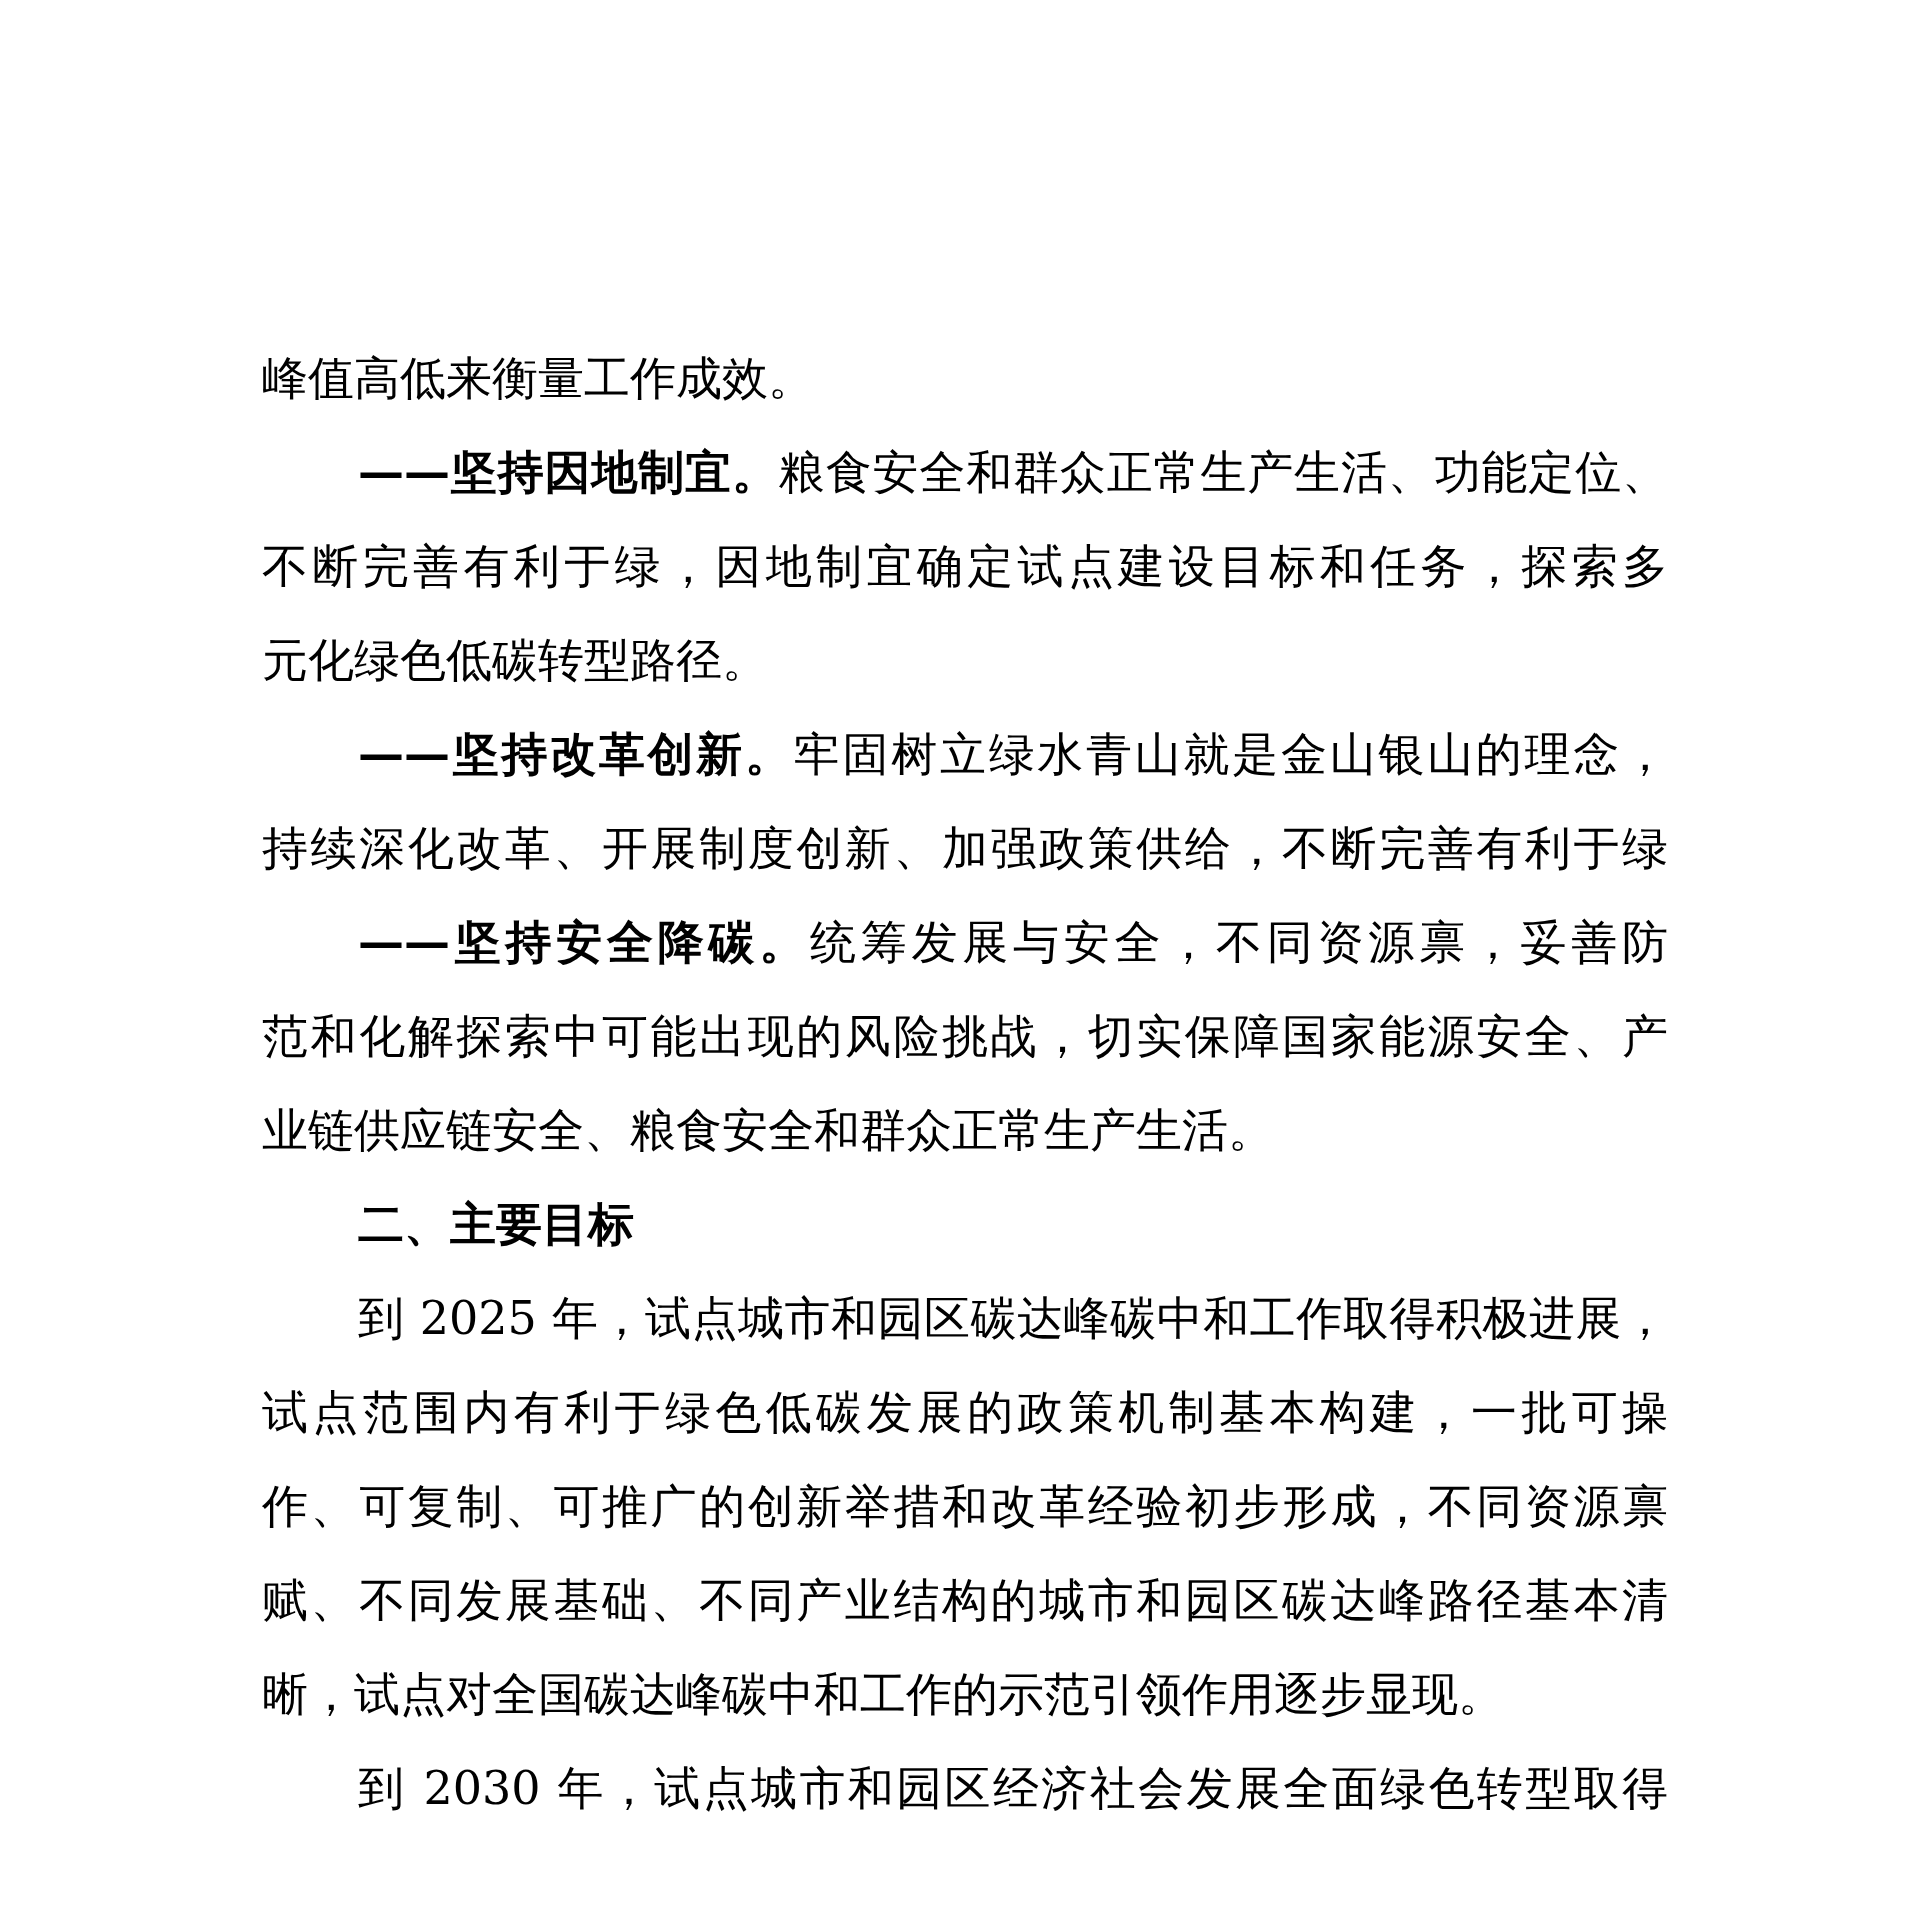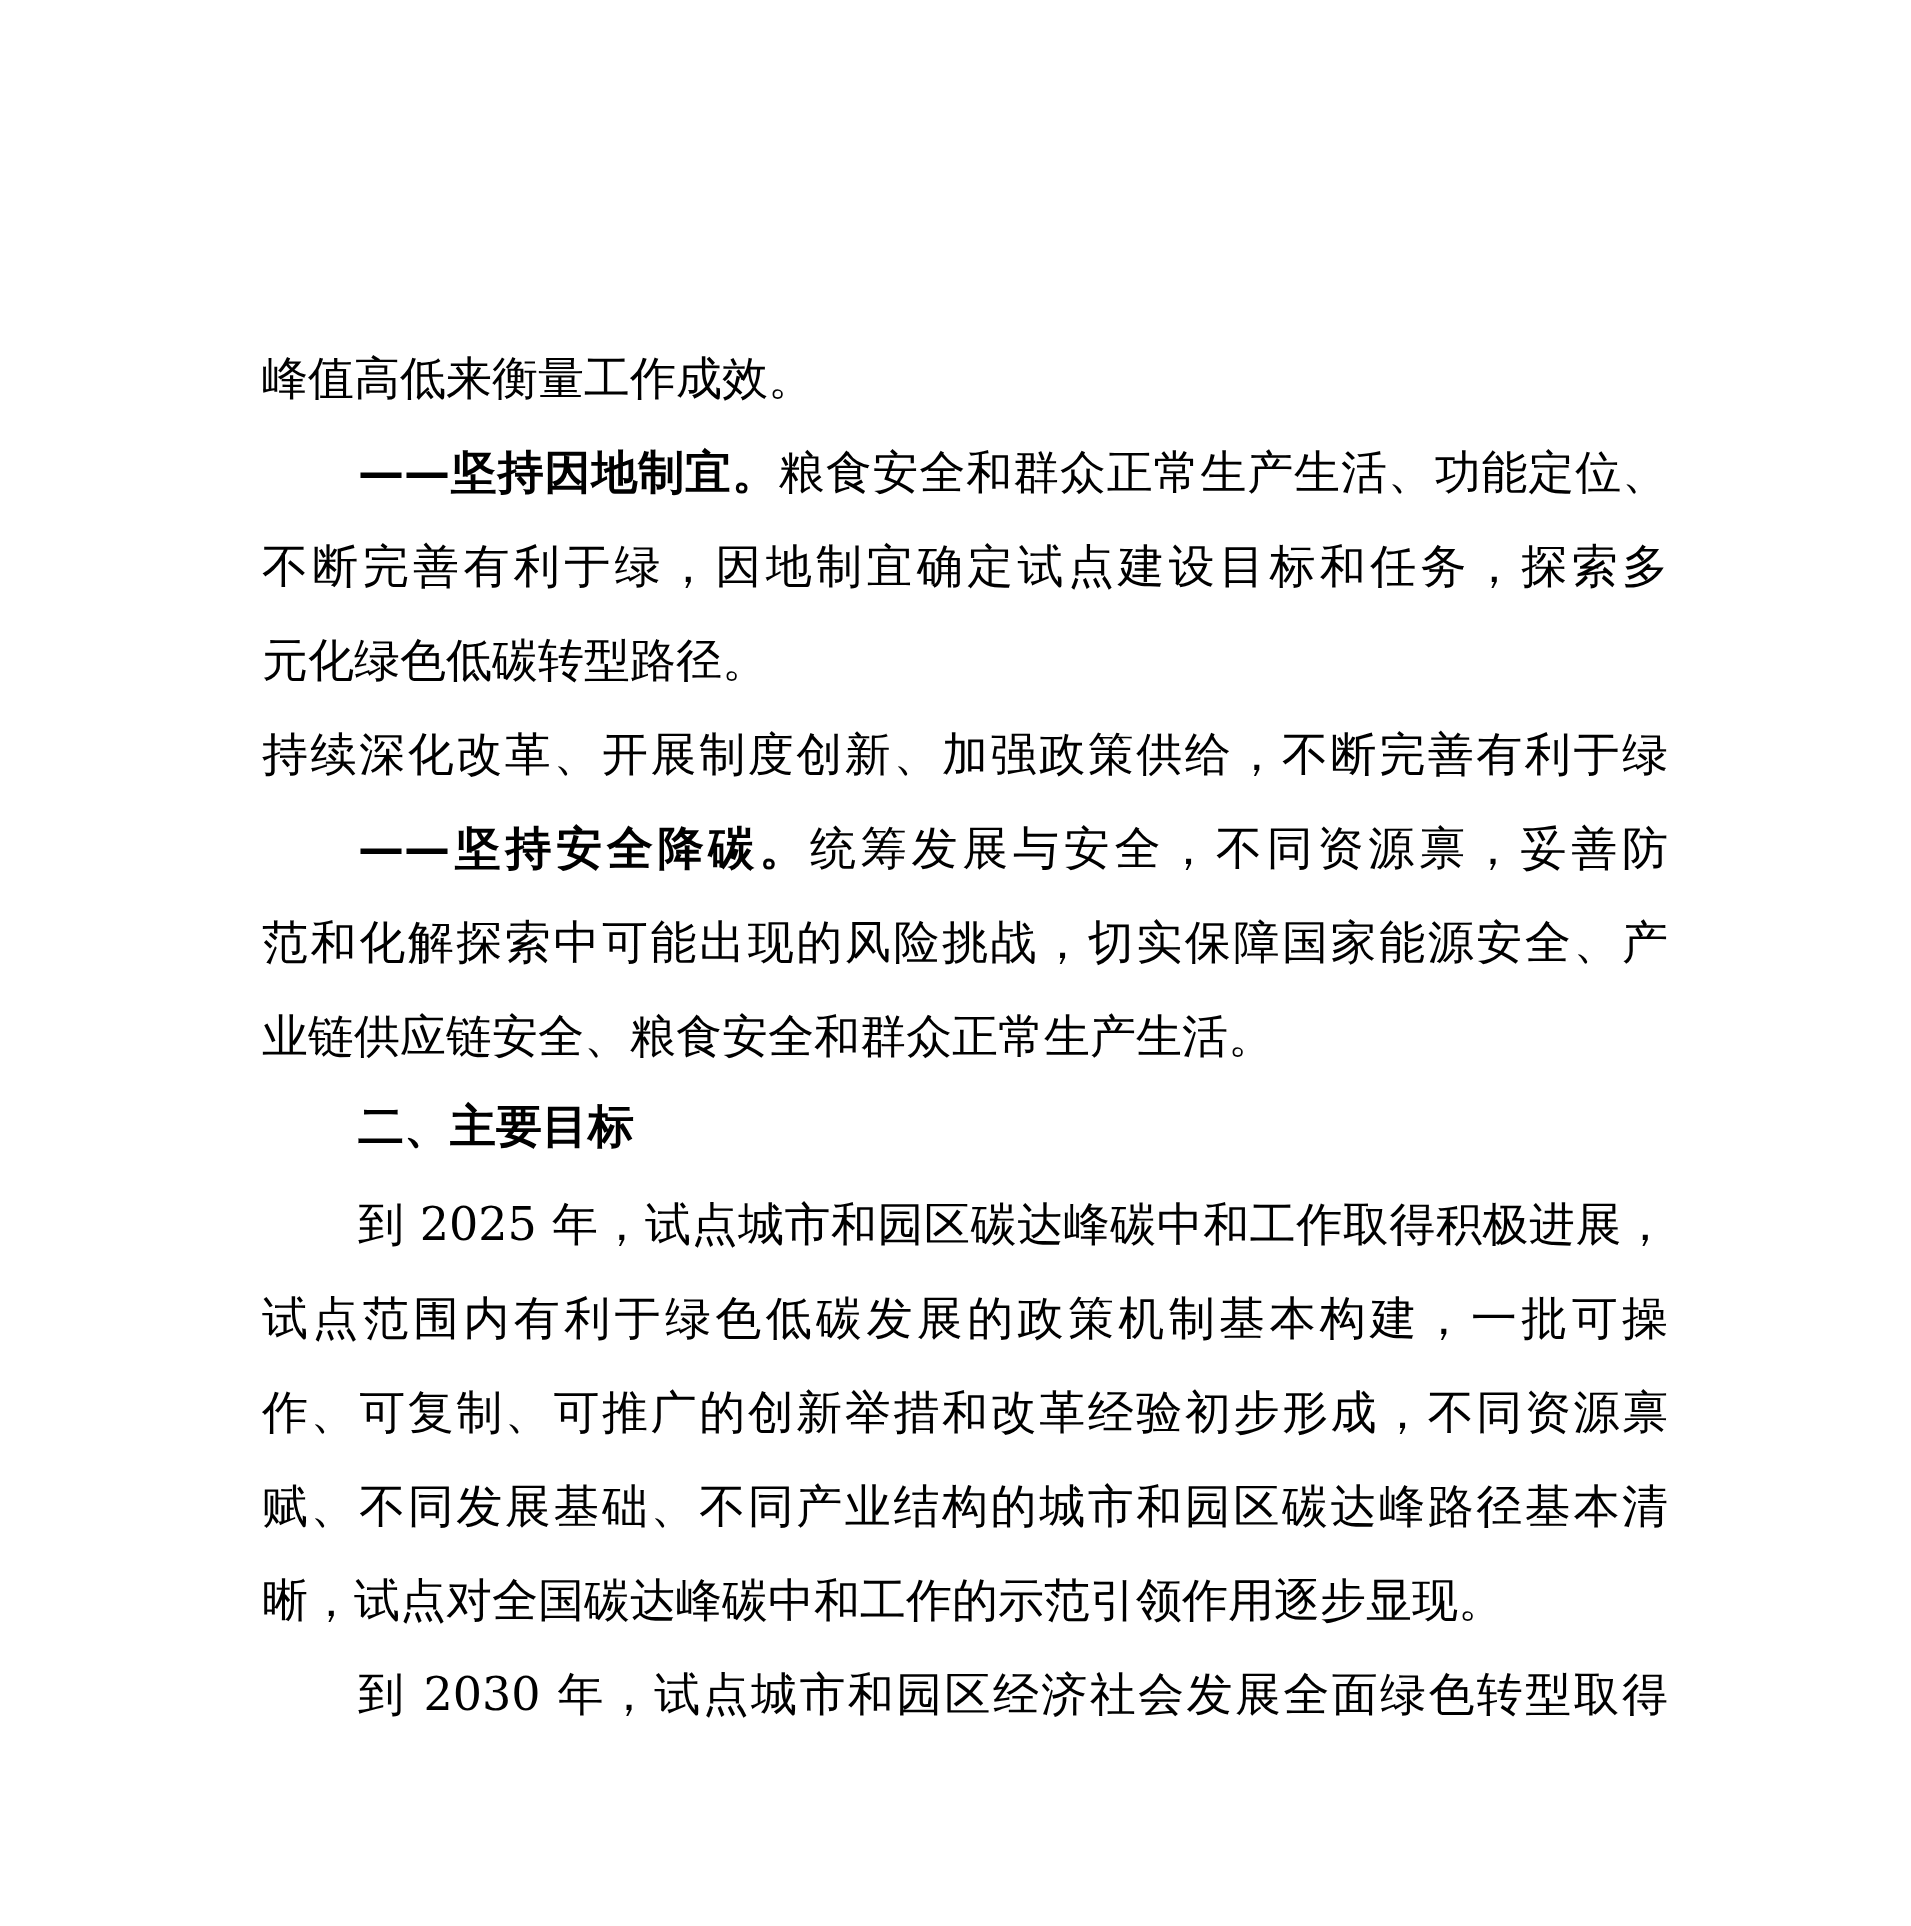--- a/index.html
+++ b/index.html
@@ -38,35 +38,36 @@
   .line.justify {
     white-space: normal;
     text-align: justify;
     text-align-last: justify;
     text-justify: inter-character;
   }
   .line.indent {
     padding-left: 96px;
   }
   .line.heading {
-    font-family: Liberation Mono, monospace;
+    font-family: Liberation Sans, sans-serif;
     font-weight: 700;
   }
   .seg { }
   .seg.bold { font-weight: 700; margin-top: 39px; }
 </style>
 </head>
 <body>
 
 <div class="page">
   <div class="text-block">
       <div class="line"><span class="seg">峰值高低来衡量工作成效。</span></div>
       <div class="line indent justify"><span class="seg bold">——坚持因地制宜。</span><span class="seg">粮食安全和群众正常生产生活、功能定位、</span></div>
       <div class="line justify"><span class="seg">不断完善有利于绿，因地制宜确定试点建设目标和任务，探索多</span></div>
       <div class="line"><span class="seg">元化绿色低碳转型路径。</span></div>
+      <div class="line indent justify"><span class="seg bold">——坚持改革创新。</span><span class="seg">牢固树立绿水青山就是金山银山的理念，</span></div>
       <div class="line justify"><span class="seg">持续深化改革、开展制度创新、加强政策供给，不断完善有利于绿</span></div>
       <div class="line indent justify"><span class="seg bold">——坚持安全降碳。</span><span class="seg">统筹发展与安全，不同资源禀，妥善防</span></div>
       <div class="line justify"><span class="seg">范和化解探索中可能出现的风险挑战，切实保障国家能源安全、产</span></div>
       <div class="line"><span class="seg">业链供应链安全、粮食安全和群众正常生产生活。</span></div>
       <div class="line indent heading"><span class="seg bold">二、主要目标</span></div>
       <div class="line indent justify"><span class="seg">到 2025 年，试点城市和园区碳达峰碳中和工作取得积极进展，</span></div>
       <div class="line justify"><span class="seg">试点范围内有利于绿色低碳发展的政策机制基本构建，一批可操</span></div>
       <div class="line justify"><span class="seg">作、可复制、可推广的创新举措和改革经验初步形成，不同资源禀</span></div>
       <div class="line justify"><span class="seg">赋、不同发展基础、不同产业结构的城市和园区碳达峰路径基本清</span></div>
       <div class="line"><span class="seg">晰，试点对全国碳达峰碳中和工作的示范引领作用逐步显现。</span></div>

